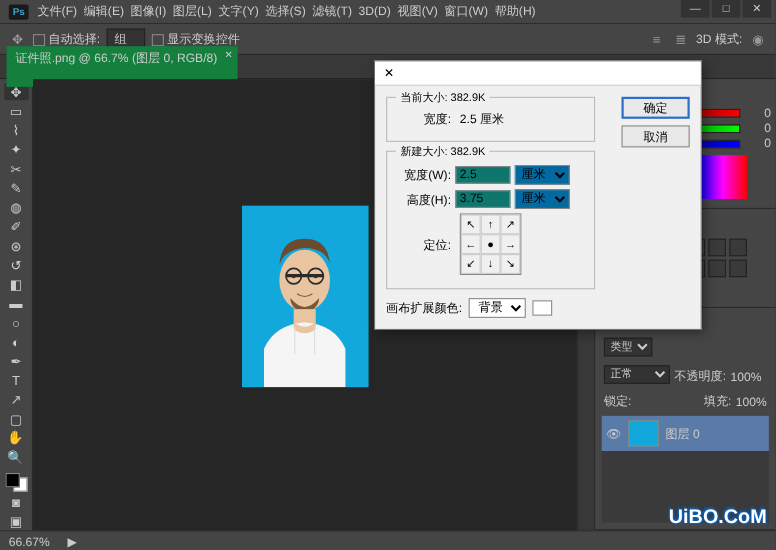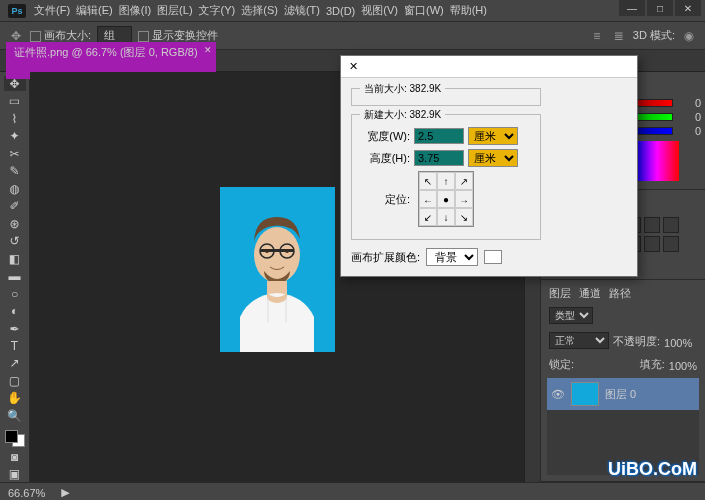--- a/index.html
+++ b/index.html
@@ -7,21 +7,21 @@
 .menubar{background:#454545;height:22px;display:flex;align-items:center;padding:0 8px;border-bottom:1px solid #2a2a2a}
 .menubar .logo{width:18px;height:14px;background:#1a1a1a;border-radius:2px;margin-right:8px;display:flex;align-items:center;justify-content:center;color:#3ba4d4;font-weight:bold;font-size:9px}
 .menubar span{margin-right:6px;cursor:default}
 .winbtns{position:absolute;right:4px;top:0;display:flex}
 .winbtns div{width:26px;height:16px;background:#333;margin-left:2px;display:flex;align-items:center;justify-content:center;font-size:10px}
 .optbar{background:#454545;height:28px;display:flex;align-items:center;padding:0 8px;border-bottom:1px solid #2a2a2a;gap:6px}
 .optbar .sel{background:#333;border:1px solid #222;padding:1px 16px 1px 6px;position:relative}
 .optbar .chk{width:11px;height:11px;border:1px solid #888;display:inline-block;vertical-align:middle;margin-right:3px}
 .optbar .ico{width:16px;height:16px;display:inline-flex;align-items:center;justify-content:center;color:#999;font-size:12px}
 .tabbar{background:#383838;height:22px;display:flex;align-items:center;padding-left:6px;border-bottom:1px solid #222}
-.tab{background:#a21caf;padding:3px 18px 19px 8px;font-size:10px;position:relative}
+.tab{background:#15803d;padding:3px 18px 19px 8px;font-size:10px;position:relative}
 .tab .x{position:absolute;right:4px;top:3px;font-size:9px}
 .main{display:flex;height:calc(100% - 90px)}
 .tools{width:30px;background:#454545;border-right:1px solid #2a2a2a;display:flex;flex-direction:column;align-items:center;padding-top:4px;gap:2px}
 .tools .t{width:22px;height:18px;display:flex;align-items:center;justify-content:center;color:#ccc;font-size:12px;cursor:pointer}
 .tools .t.sel{background:#333}
 .tools .swatch{width:20px;height:20px;position:relative;margin-top:4px}
 .tools .swatch .fg{width:13px;height:13px;background:#000;border:1px solid #888;position:absolute;top:0;left:0;z-index:2}
 .tools .swatch .bg{width:13px;height:13px;background:#fff;border:1px solid #888;position:absolute;bottom:0;right:0}
 .canvas{flex:1;background:#262626;position:relative;display:flex;align-items:center;justify-content:center}
 .doc{width:115px;height:165px;background:#13a8dc;position:absolute;left:190px;top:115px;overflow:hidden}
@@ -52,21 +52,21 @@
 .dlgtitle .red{color:red;margin-left:12px}
 .dlgbody{padding:10px;position:relative}
 .dlgbtns{position:absolute;right:10px;top:10px;display:flex;flex-direction:column;gap:6px}
 .dlgbtns button{width:62px;height:20px;background:#e8e8e8;border:1px solid #888;cursor:pointer}
 .dlgbtns button.ok{border:2px solid #2a6fc9}
 .fset{border:1px solid #bbb;padding:8px;margin-bottom:8px;width:190px;position:relative}
 .fset .leg{position:absolute;top:-7px;left:8px;background:#f0f0f0;padding:0 4px;font-size:10px}
 .row{display:flex;align-items:center;margin:4px 0;gap:4px}
 .row .lbl{width:50px;text-align:right}
 .row input[type=text]{width:50px;border:1px solid #888;padding:1px 3px;background:#0f766e}
-.row select{width:50px;border:1px solid #888;background:#eab308;padding:1px}
+.row select{width:50px;border:1px solid #888;background:#0369a1;padding:1px}
 .row .val{margin-left:4px}
 .anchor{display:inline-grid;grid-template-columns:repeat(3,18px);grid-template-rows:repeat(3,18px);border:1px solid #888;margin-left:4px}
 .anchor div{border:1px solid #ccc;display:flex;align-items:center;justify-content:center;font-size:10px;cursor:pointer}
 .extrow{display:flex;align-items:center;gap:6px;margin-top:4px}
 .extrow select{border:1px solid #888;background:#fff;padding:1px 4px}
 .extrow .sw{width:18px;height:14px;border:1px solid #888;background:#fff}
 .watermark{position:absolute;right:8px;bottom:20px;font-size:18px;font-weight:bold;color:#fff;text-shadow:1px 1px 2px #06c,-1px -1px 2px #06c;z-index:50}
 .sidecol{width:16px;background:#383838;border-left:1px solid #222;display:flex;flex-direction:column;align-items:center;padding-top:20px;gap:8px}
 .sidecol .si{width:12px;height:12px;color:#999;font-size:10px}
 </style>
@@ -88,21 +88,21 @@
   <span>帮助(H)</span>
   <div class="winbtns">
     <div>—</div>
     <div>□</div>
     <div>✕</div>
   </div>
 </div>
 
 <div class="optbar">
   <span class="ico">✥</span>
-  <span><span class="chk"></span><span>画布大小:</span></span>
+  <span><span class="chk"></span><span>自动选择:</span></span>
   <span class="sel">组</span>
   <span><span class="chk"></span><span>显示变换控件</span></span>
   <span style="flex:1"></span>
   <span class="ico">≡</span>
   <span class="ico">≣</span>
   <span>3D 模式:</span>
   <span class="ico">◉</span>
 </div>
 
 <div class="tabbar">
@@ -250,22 +250,30 @@
 <div class="status">
   <span>66.67%</span>
   <span>▶</span>
 </div>
 
 <div class="dialog">
   <div class="dlgtitle">
     <span>✕</span>
   </div>
   <div class="dlgbody">
+    <div class="dlgbtns">
+      <button class="ok">确定</button>
+      <button>取消</button>
+    </div>
     <div class="fset">
       <div class="leg">当前大小: 382.9K</div>
+      <div class="row">
+          <span class="lbl">宽度:</span>
+          <span class="val">2.5 厘米</span>
+        </div>
     </div>
     <div class="fset">
       <div class="leg">新建大小: 382.9K</div>
       <div class="row">
           <span class="lbl">宽度(W):</span>
           <input type="text" value="2.5" style="">
           <select><option>厘米</option></select>
         </div>
       <div class="row">
           <span class="lbl">高度(H):</span>

